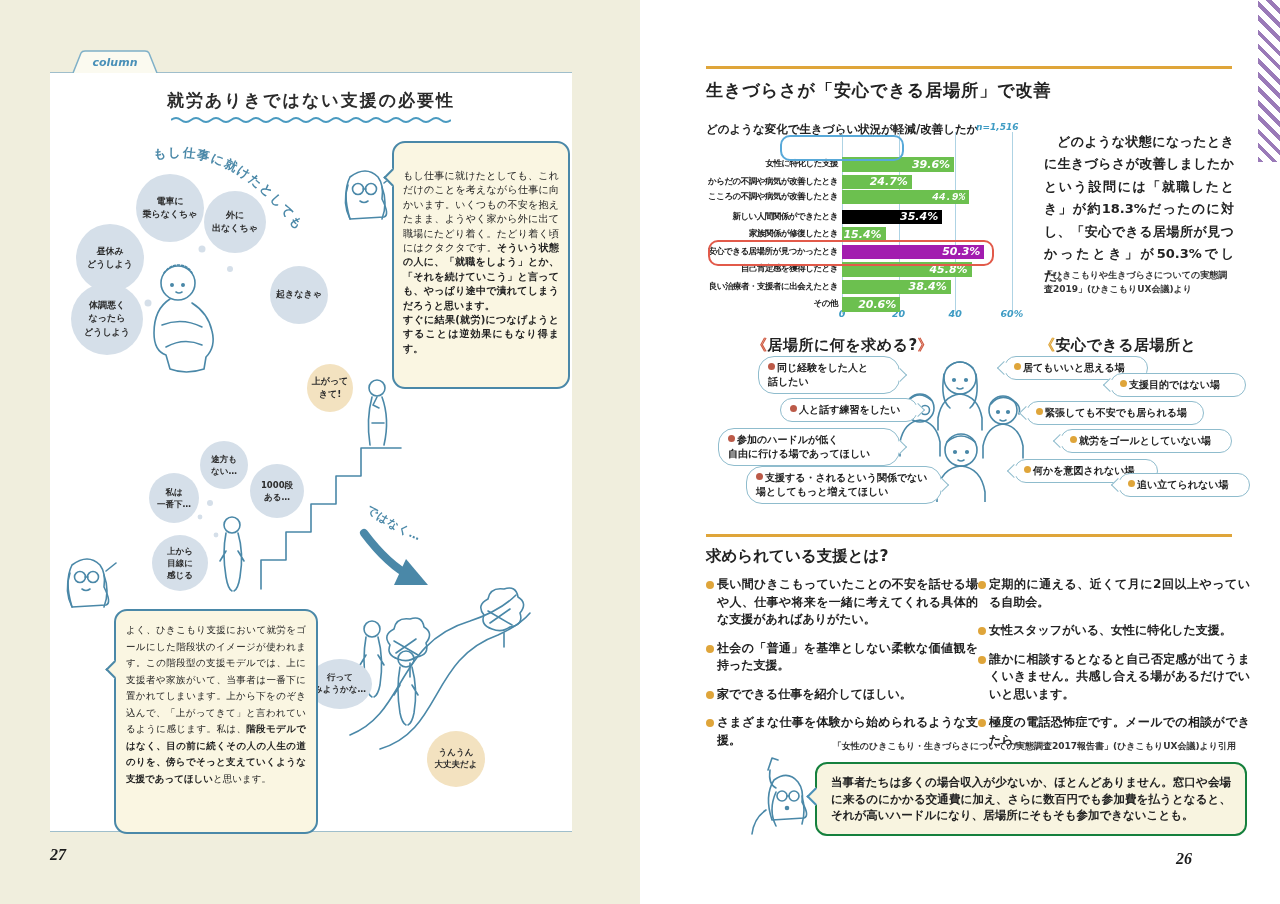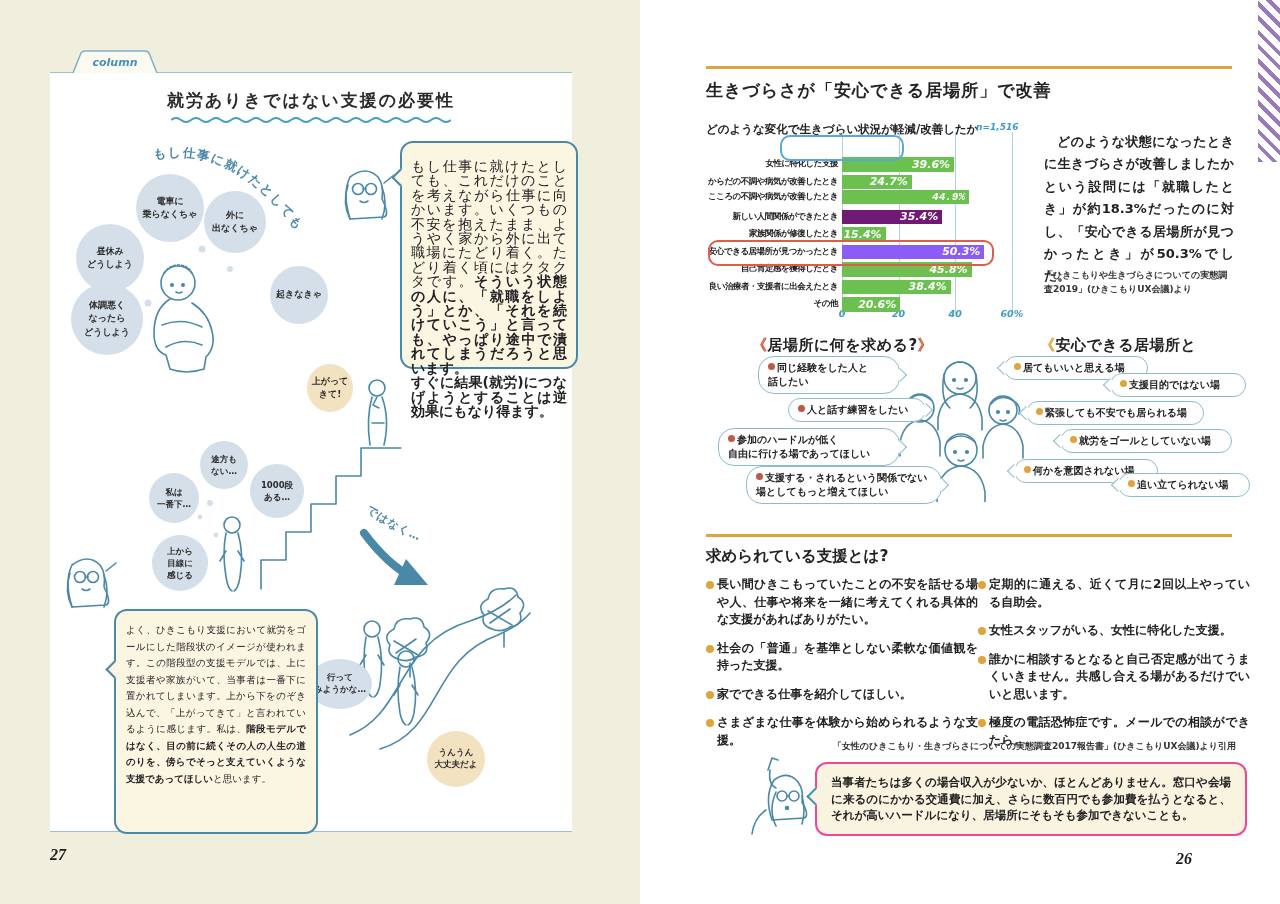--- a/index.html
+++ b/index.html
@@ -17,21 +17,21 @@
          justify-content:center;text-align:center;font-size:9px;font-weight:bold;line-height:1.45;
          white-space:pre-line;color:#2b2b2b;}
   .cloud.small{font-size:8.5px;}
   .callout{position:absolute;border-radius:50%;display:flex;align-items:center;justify-content:center;
            text-align:center;font-weight:bold;white-space:pre-line;color:#2b2b2b;}
   .speech{position:absolute;background:#faf6e2;border:2px solid #4a88a8;border-radius:13px;
           text-align:justify;color:#222;}
   .speech .tail{position:absolute;width:11px;height:11px;background:#faf6e2;
                 border-left:2px solid #4a88a8;border-bottom:2px solid #4a88a8;
                 transform:rotate(45deg);left:-8px;}
-  #speech1{left:350px;top:68px;width:156px;height:192px;padding:16px 9px;font-size:14px;line-height:14.4px;}
+  #speech1{left:342px;top:68px;width:156px;height:192px;padding:26px 9px;font-size:10px;line-height:14.4px;}
   #speech2{left:64px;top:536px;width:180px;height:199px;padding:11px 10px;font-size:9.5px;line-height:16.5px;}
   .speech .b{font-weight:bold;}
   #page-num-left{position:absolute;left:50px;top:846px;font-family:"Liberation Serif",serif;
                  font-style:italic;font-weight:bold;font-size:16px;color:#1c1c1c;}
   
   #right-page{position:absolute;left:640px;top:0;width:580px;height:904px;background:#ffffff;}
   #stripe{position:absolute;left:618px;top:0;width:22px;height:162px;
           background:repeating-linear-gradient(45deg,#9a7ab8 0 4px,#ffffff 4px 10px);}
   .orange-rule{position:absolute;left:66px;width:526px;height:3px;background:#dfa53a;}
   #rp-title{position:absolute;left:66px;top:79px;font-size:17px;font-weight:bold;letter-spacing:1px;color:#222;}
@@ -65,21 +65,21 @@
   .vox.t-l .vtail{left:-6px;border-left:1.5px solid #8fbccd;border-bottom:1.5px solid #8fbccd;transform:rotate(45deg);}
   #support-head{position:absolute;left:66px;top:546px;font-size:15.5px;font-weight:bold;color:#222;}
   .sup-col{position:absolute;top:576px;width:272px;}
   #sup-left{left:66px;} #sup-right{left:338px;}
   .sup-item{display:flex;margin-bottom:11px;font-size:12px;line-height:17.5px;font-weight:600;
             text-align:justify;color:#222;}
   .sup-item .sdot{flex:none;width:8px;height:8px;border-radius:50%;background:#dfa53a;margin:5px 3px 0 0;}
   #support-source{position:absolute;left:0;top:740px;width:596px;text-align:right;font-size:9px;
                   font-weight:bold;color:#333;}
   #note-bubble{position:absolute;left:175px;top:762px;width:400px;background:#f8f4e0;
-               border:2px solid #ec4899;border-radius:12px;padding:10px 14px;font-size:11.5px;
+               border:2px solid #15803d;border-radius:12px;padding:10px 14px;font-size:11.5px;
                line-height:16.5px;font-weight:600;text-align:justify;color:#222;}
   #note-bubble .tail{position:absolute;width:11px;height:11px;background:#f8f4e0;left:-8px;top:26px;
                      border-left:2px solid #4a90b8;border-bottom:2px solid #4a90b8;transform:rotate(45deg);}
   #page-num-right{position:absolute;left:536px;top:850px;font-family:"Liberation Serif",serif;
                   font-style:italic;font-weight:bold;font-size:16px;color:#1c1c1c;}
   svg{position:absolute;}
   .ill{stroke:#4a88a8;fill:none;stroke-width:1.6;stroke-linecap:round;stroke-linejoin:round;}
 </style>
 </head>
 <body>
@@ -260,33 +260,33 @@
             </div>
           </div>
           <div class="chart-row" style="top: 50px; font-family: Liberation Mono, monospace;">
             <span class="bar-label">こころの不調や病気が改善したとき</span>
             <div class="bar" style="width: 127.067px; background: rgb(108, 192, 79);">
               <span class="bar-value">44.9%</span>
             </div>
           </div>
           <div class="chart-row" style="top: 70px;">
             <span class="bar-label">新しい人間関係ができたとき</span>
-            <div class="bar" style="width: 100.182px; background: #701a75;">
+            <div class="bar" style="width: 100.182px; background: #000000;">
               <span class="bar-value">35.4%</span>
             </div>
           </div>
           <div class="chart-row" style="top: 87.5px;">
             <span class="bar-label">家族関係が修復したとき</span>
             <div class="bar" style="width: 43.582px; background: rgb(108, 192, 79);">
               <span class="bar-value">15.4%</span>
             </div>
           </div>
           <div class="chart-row" style="top: 105px;">
             <span class="bar-label">安心できる居場所が見つかったとき</span>
-            <div class="bar" style="width: 142.349px; background: #8b5cf6;">
+            <div class="bar" style="width: 142.349px; background: #a21caf;">
               <span class="bar-value">50.3%</span>
             </div>
           </div>
           <div class="chart-row" style="top: 122.5px;">
             <span class="bar-label">自己肯定感を獲得したとき</span>
             <div class="bar" style="width: 129.614px; background: rgb(108, 192, 79);">
               <span class="bar-value">45.8%</span>
             </div>
           </div>
           <div class="chart-row" style="top: 140px;">
@@ -341,21 +341,21 @@
         <circle cx="60" cy="102" r="1.3" fill="#4a88a8"></circle>
           <circle cx="72" cy="102" r="1.3" fill="#4a88a8"></circle>
         <path d="M63,110 q3,2 6,0"></path>
         <path d="M66,116 q-20,2 -24,26 l0,10 M66,116 q20,2 24,26 l0,10"></path>
       </g>
     </svg>
 
     <div id="vox-left">
         <div class="vox red t-r" style="left: 118px; top: 356px; width: 122px;"><span class="dot"></span><span>同じ経験をした人と
 話したい</span><span class="vtail"></span></div>
-        <div class="vox red t-r" style="left: 148px; top: 398px; width: 118px;"><span class="dot"></span><span>人と話す練習をしたい</span><span class="vtail"></span></div>
+        <div class="vox red t-r" style="left: 140px; top: 398px; width: 118px;"><span class="dot"></span><span>人と話す練習をしたい</span><span class="vtail"></span></div>
         <div class="vox red t-r" style="left: 78px; top: 428px; width: 162px;"><span class="dot"></span><span>参加のハードルが低く
 自由に行ける場であってほしい</span><span class="vtail"></span></div>
         <div class="vox red t-r" style="left: 106px; top: 466px; width: 176px;"><span class="dot"></span><span>支援する・されるという関係でない
 場としてもっと増えてほしい</span><span class="vtail"></span></div>
       </div>
     <div id="vox-right">
         <div class="vox org t-l" style="left: 364px; top: 356px; width: 124px;"><span class="dot"></span><span>居てもいいと思える場</span><span class="vtail"></span></div>
         <div class="vox org t-l" style="left: 470px; top: 373px; width: 116px;"><span class="dot"></span><span>支援目的ではない場</span><span class="vtail"></span></div>
         <div class="vox org t-l" style="left: 386px; top: 401px; width: 158px;"><span class="dot"></span><span>緊張しても不安でも居られる場</span><span class="vtail"></span></div>
         <div class="vox org t-l" style="left: 420px; top: 429px; width: 152px;"><span class="dot"></span><span>就労をゴールとしていない場</span><span class="vtail"></span></div>

